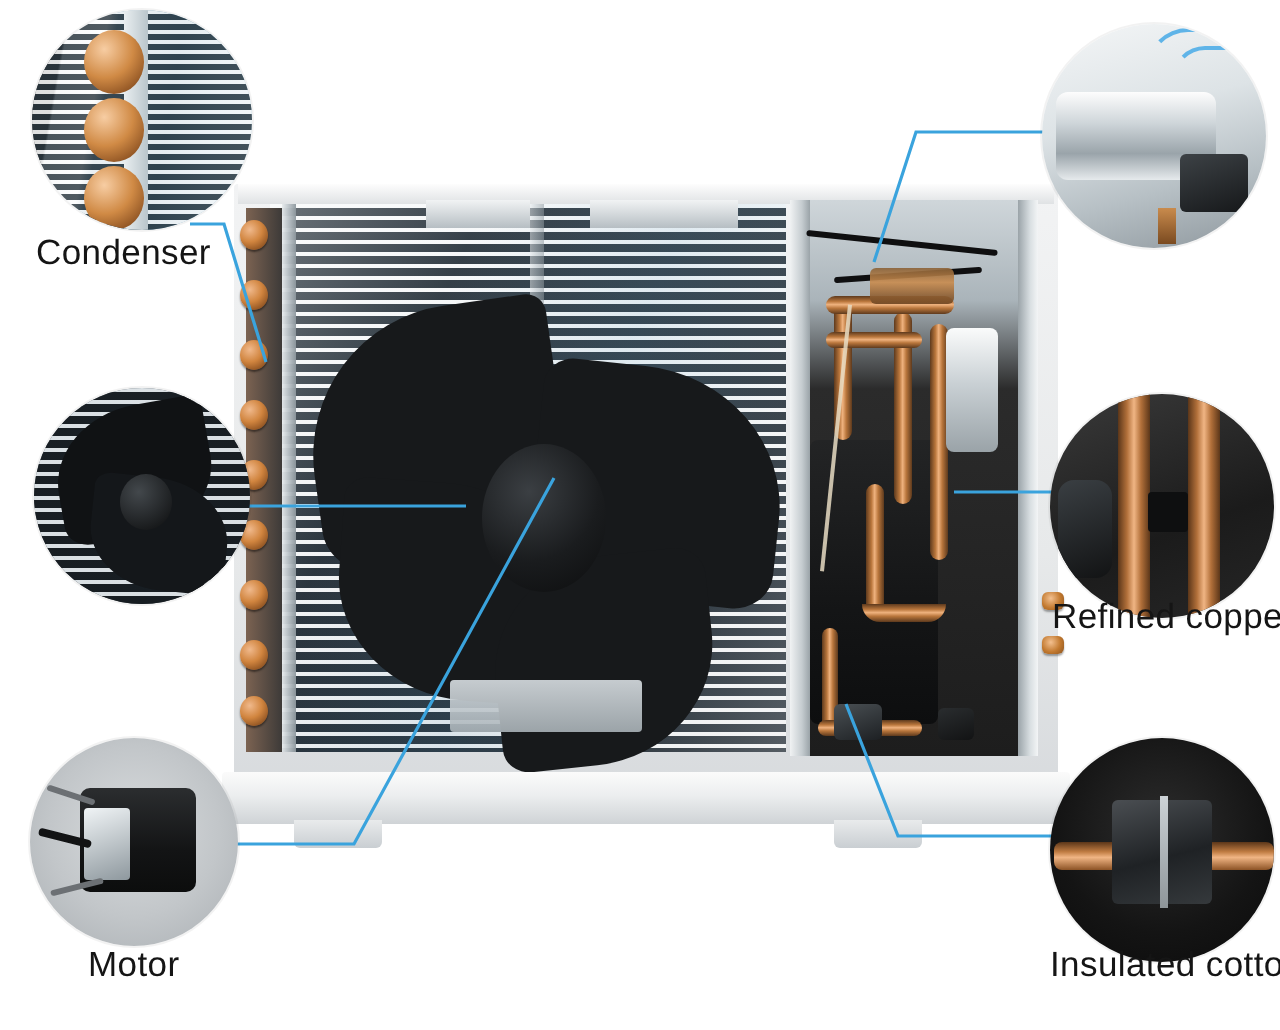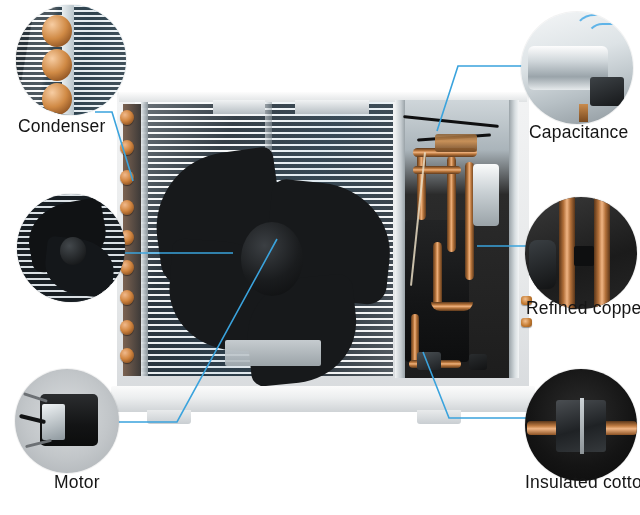--- a/index.html
+++ b/index.html
@@ -265,18 +265,17 @@
     <div class="art art-cotton">
       <div class="ctube" style="left:2%;width:34%"></div>
       <div class="ctube" style="left:66%;width:34%"></div>
       <div class="foam"></div>
       <div style="position:absolute;left:49%;top:26%;width:4px;height:50%;
                   background:linear-gradient(180deg,#cdd3d7,#8e9599)"></div>
     </div>
   </div>
 
   <div class="label" style="left:18px;top:118px">Condenser</div>
-  <div class="label" style="left:529px;top:124px">Capacitance</div>
   <div class="label" style="left:526px;top:300px">Refined copper</div>
-  <div class="label" style="left:54px;top:474px">Motor</div>
+  <div class="label" style="left:44px;top:474px">Motor</div>
   <div class="label" style="left:525px;top:474px">Insulated cotton</div>
 
 </div>
 
 </body></html>

